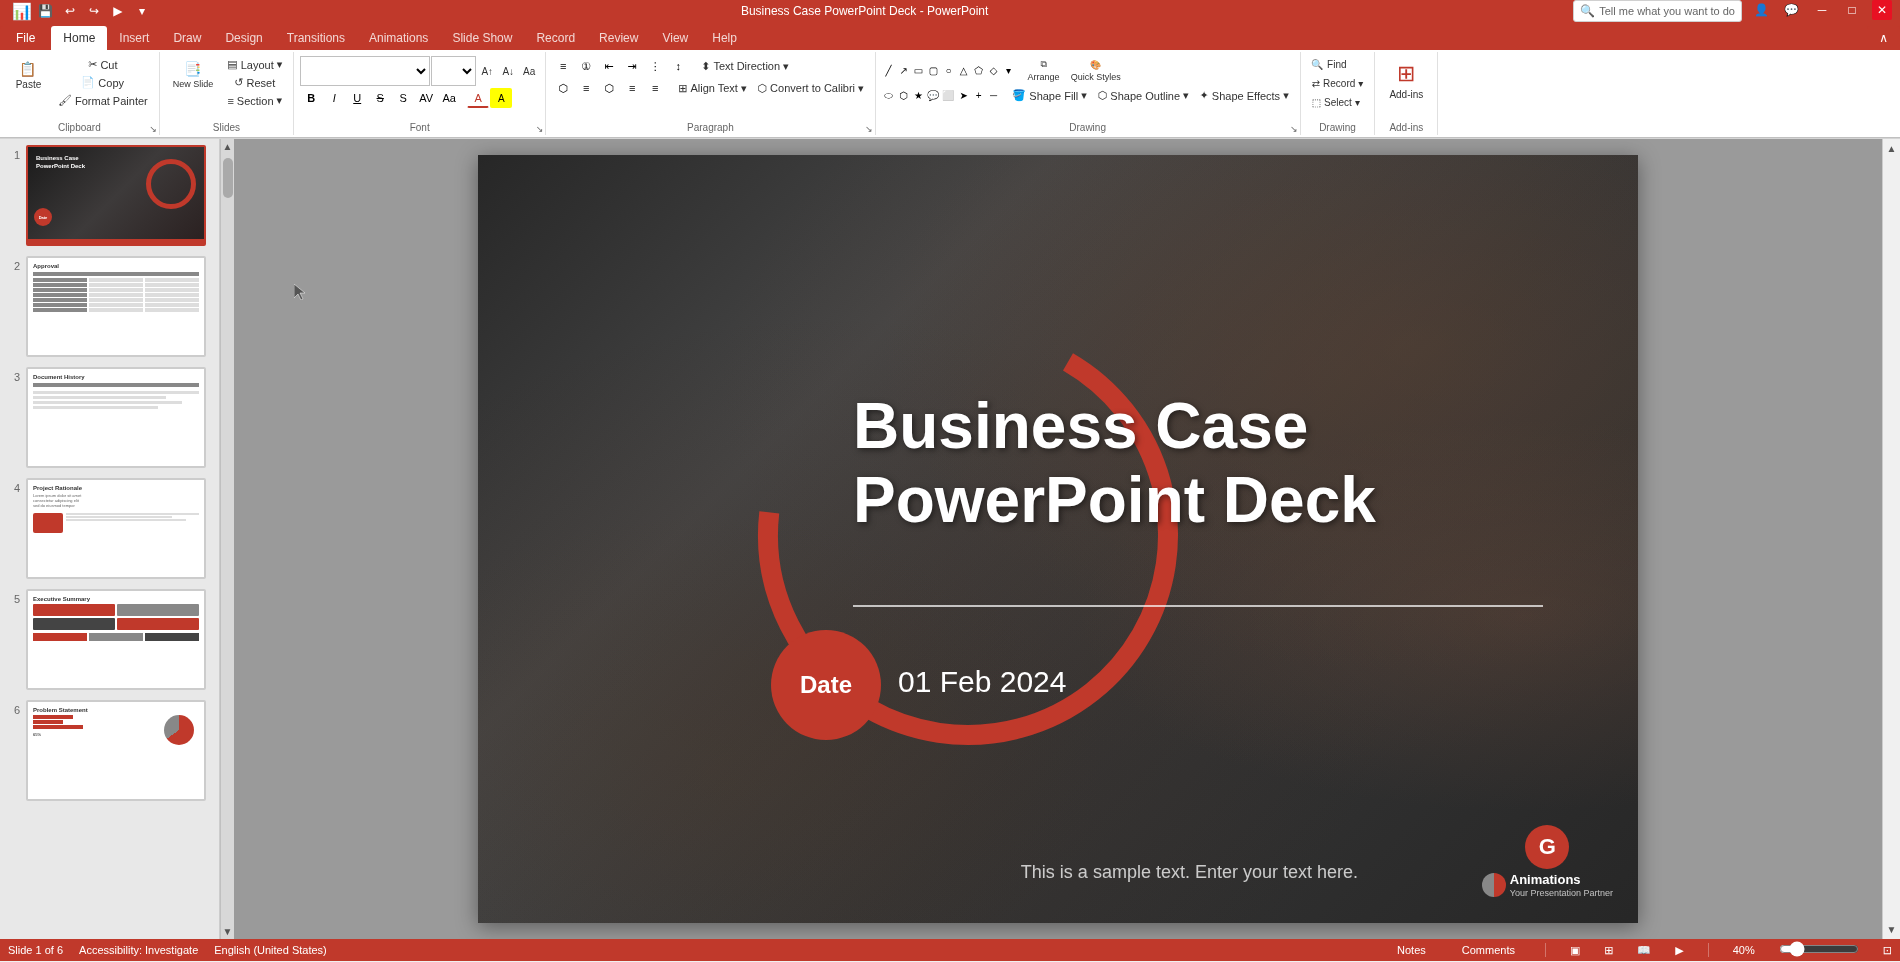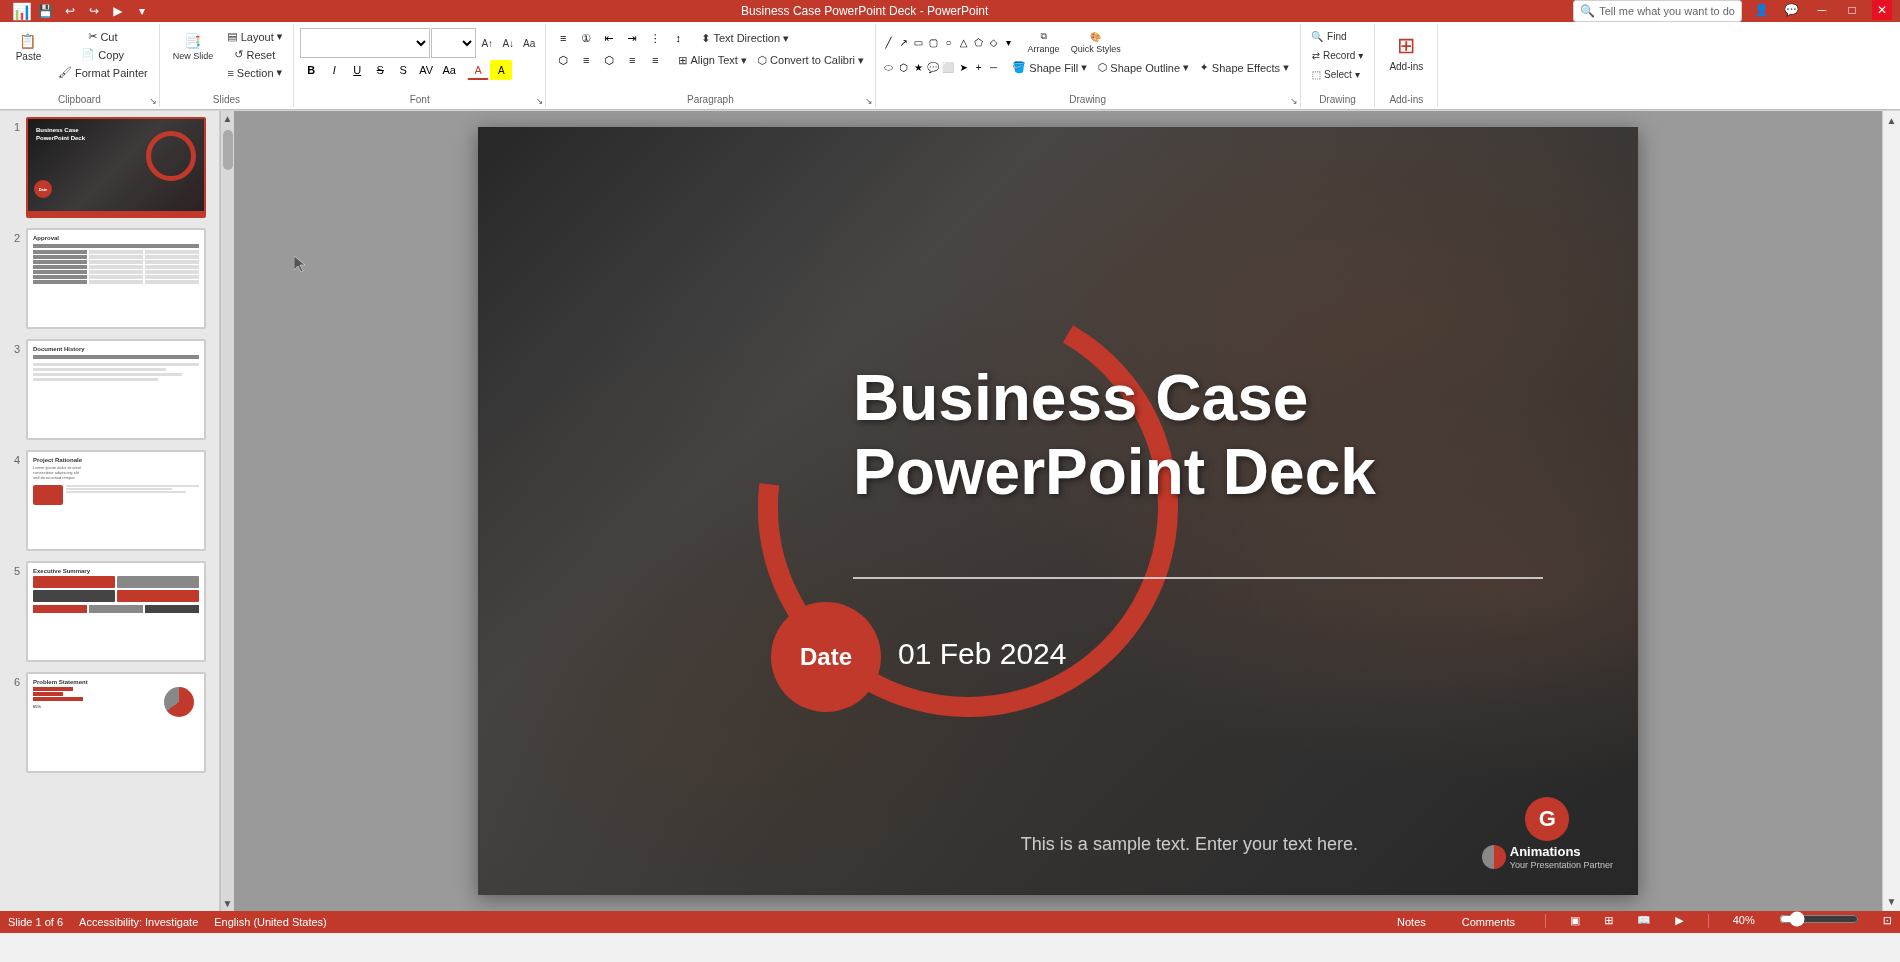--- a/index.html
+++ b/index.html
@@ -376,20 +376,36 @@
     <div class="qa-btn">👤</div>
     <div class="qa-btn">💬</div>
     <div class="qa-btn">─</div>
     <div class="qa-btn">□</div>
     <div class="qa-btn" style="background:#e81123;">✕</div>
   </div>
 </div>
 
 <div id="ribbon">
 
+  <div id="tab-bar">
+    <div class="tab" style="background: #c0392b; color:white; padding: 4px 16px;">File</div>
+    <div class="tab active">Home</div>
+    <div class="tab">Insert</div>
+    <div class="tab">Draw</div>
+    <div class="tab">Design</div>
+    <div class="tab">Transitions</div>
+    <div class="tab">Animations</div>
+    <div class="tab">Slide Show</div>
+    <div class="tab">Record</div>
+    <div class="tab">Review</div>
+    <div class="tab">View</div>
+    <div class="tab">Help</div>
+    <div style="flex:1; background:#c0392b;"></div>
+    <div class="tab" style="background:#c0392b; color:white;">∧</div>
+  </div>
 
   <div id="ribbon-content">
 
     <div class="ribbon-group">
       <div class="ribbon-group-content" style="align-items: flex-start;">
         <div class="ribbon-btn large" style="flex-direction:column; min-width:45px;">
           <span class="ribbon-icon">📋</span>
           <span>Paste</span>
         </div>
         <div class="ribbon-small-group">
@@ -901,21 +917,21 @@
   </div>
 
 </div>
 
 <div id="status-bar">
   <div style="display:flex; gap:16px; align-items:center;">
     <span>Slide 1 of 6</span>
     <span style="cursor:pointer;">Accessibility: Investigate</span>
     <span style="cursor:pointer;">English (United States)</span>
   </div>
-  <div style="display:flex; gap:24px; ">
+  <div style="display:flex; gap:24px; align-items:center;">
     <div style="cursor:pointer; padding:2px 6px; border-radius:3px; hover:background:rgba(255,255,255,0.2);">
       <span>Notes</span>
     </div>
     <div style="cursor:pointer; padding:2px 6px;">
       <span>Comments</span>
     </div>
     <div style="width:1px; background:rgba(255,255,255,0.3); height:14px;"></div>
     <div style="cursor:pointer;" title="Normal">▣</div>
     <div style="cursor:pointer;" title="Slide Sorter">⊞</div>
     <div style="cursor:pointer;" title="Reading View">📖</div>

